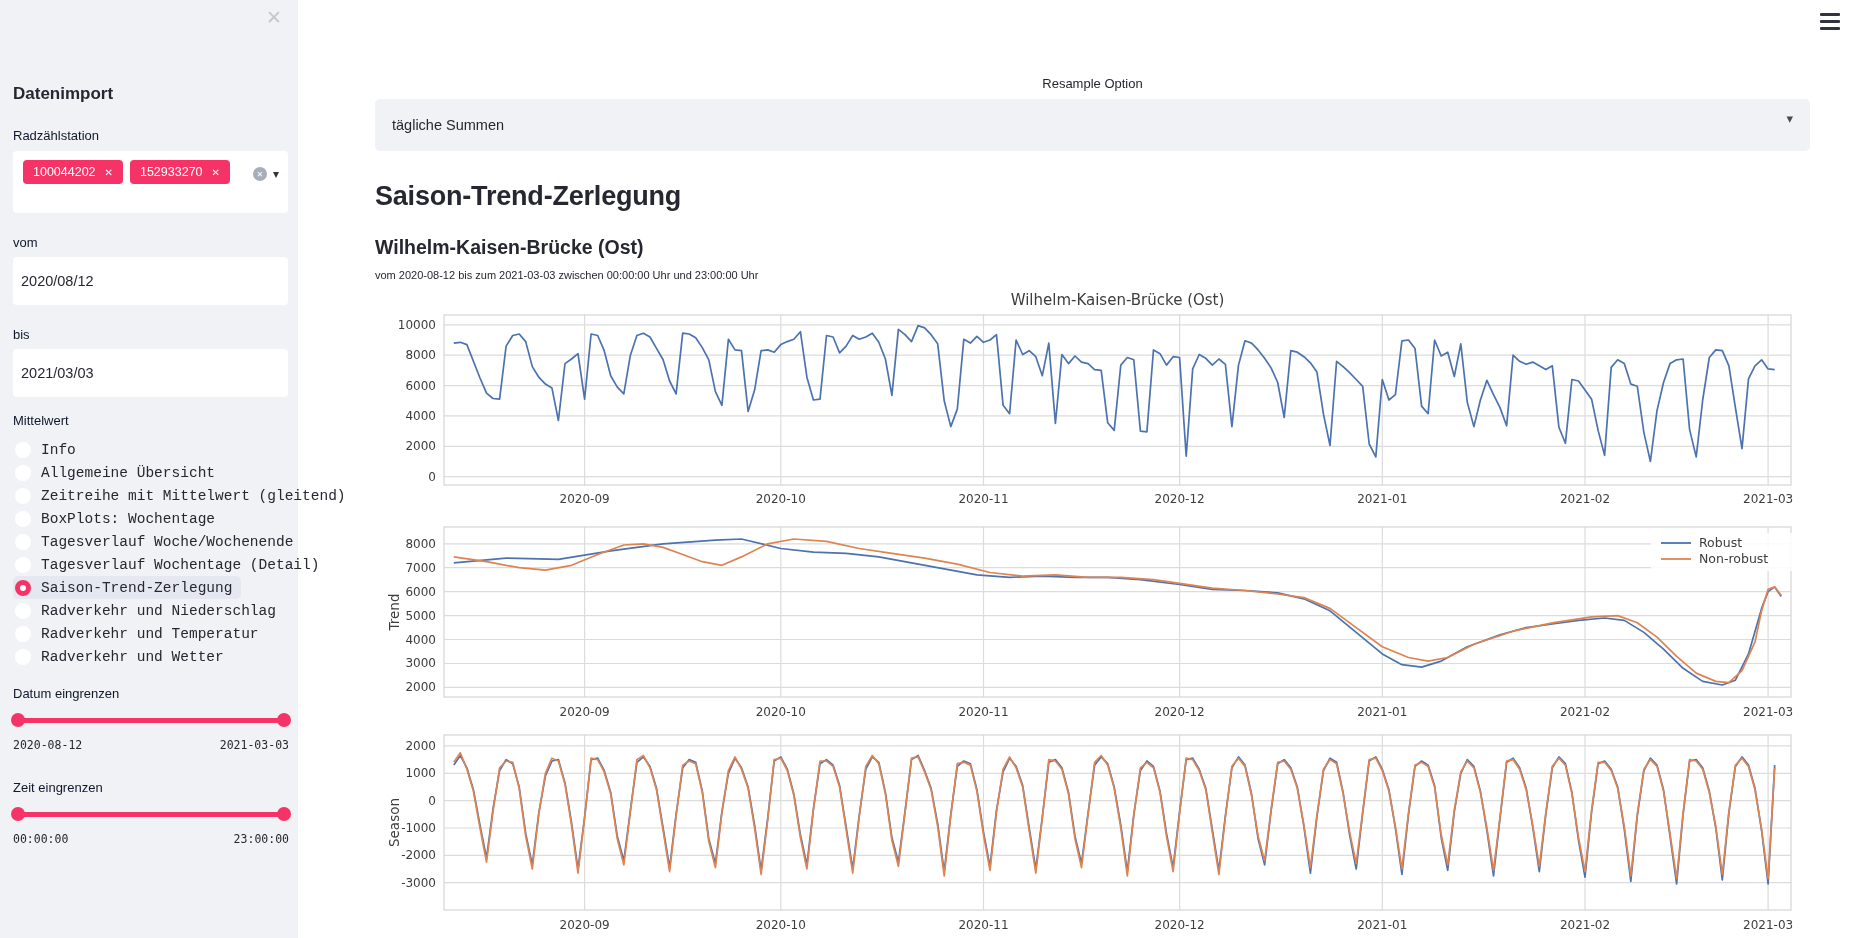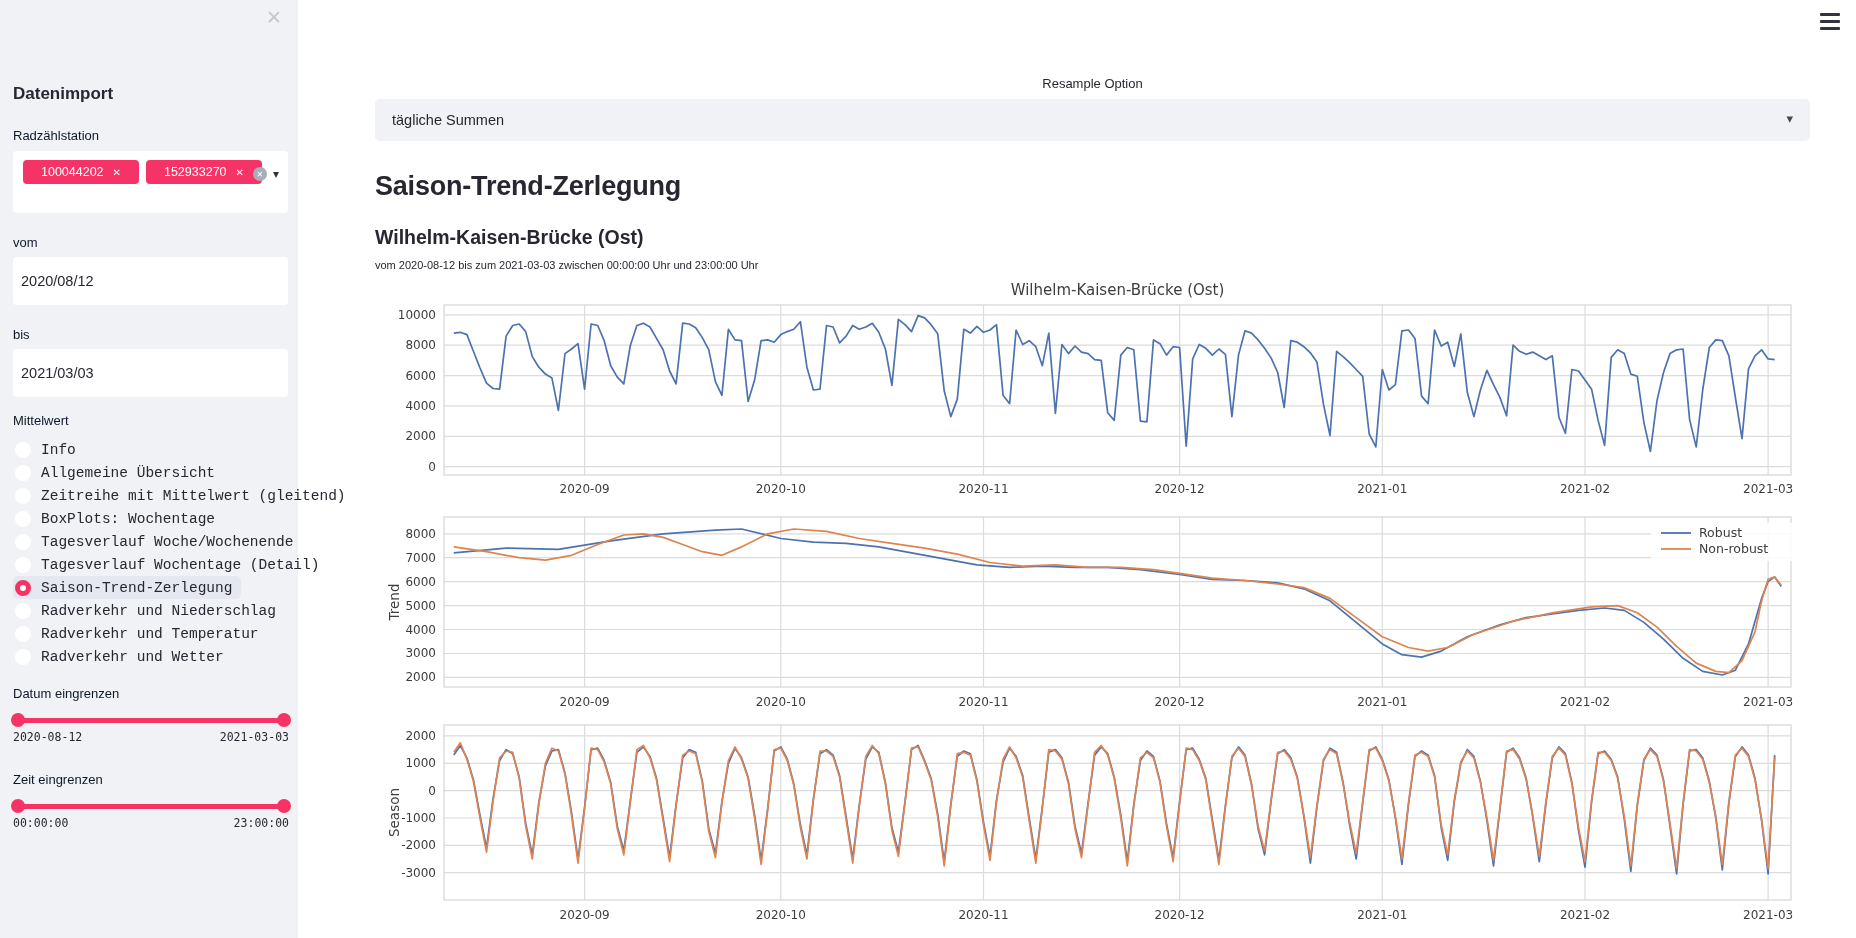--- a/index.html
+++ b/index.html
@@ -19,21 +19,21 @@
   }
   .sb-title { margin-top:84px; font-size:17px; font-weight:600; color:#262730; }
   .sb-label { margin-top:24px; font-size:13px; color:#0f172a; }
   .sb-label.tight { margin-top:22px; }
   .multiselect {
     position:relative; margin-top:8px; background:#ffffff; border-radius:4px;
     height:62px; padding:9px 56px 9px 10px; display:flex; align-items:flex-start; gap:7px;
   }
   .tag {
     display:inline-flex; align-items:center; background:#f63366; color:#fff;
-    border-radius:4px; height:24px; padding:0 18px; font-size:12.5px; white-space:nowrap;
+    border-radius:4px; height:24px; padding:0 10px; font-size:12.5px; white-space:nowrap;
   }
   .tag .tag-x { margin-left:9px; font-size:10px; cursor:pointer; }
   .ms-controls { position:absolute; right:9px; top:16px; display:flex; align-items:center; gap:6px; }
   .ms-clear {
     width:14px; height:14px; border-radius:50%; background:#a8aeb9; color:#ffffff;
     font-size:8px; display:flex; align-items:center; justify-content:center; cursor:pointer;
   }
   .ms-caret { font-size:12px; color:#31333f; cursor:pointer; }
   .sb-input {
     margin-top:7px; background:#ffffff; border-radius:4px; height:48px;
@@ -55,31 +55,31 @@
   .slider { position:relative; margin-top:12px; height:14px; width:276px; }
   .slider .track {
     position:absolute; left:0; right:0; top:5px; height:4.5px; background:#f63366; border-radius:3px;
   }
   .slider .thumb {
     position:absolute; top:0; width:14px; height:14px; border-radius:50%;
     background:#f63366; cursor:grab;
   }
   .slider .thumb.left { left:-2px; } .slider .thumb.right { right:-2px; }
   .slider-vals {
-    display:flex; justify-content:space-between; margin-top:3px; width:276px;
+    display:flex; justify-content:space-between; margin-top:11px; width:276px;
     font-family:"DejaVu Sans Mono", monospace; font-size:11.5px; color:#262730;
   }
   .mt28 { margin-top:28px; } .mt18 { margin-top:18px; } .mt16 { margin-top:16px; }
   
   .main { position:absolute; left:298px; top:0; width:1558px; height:938px; padding:0 46px 0 77px; }
   .hamburger { position:absolute; top:13px; right:16px; width:20px; cursor:pointer; }
   .hamburger span { display:block; width:20px; height:2.6px; background:#31333f; border-radius:1px; margin-bottom:4.4px; }
   .res-label { margin-top:76px; font-size:13px; color:#262730;text-align:center; }
   .selectbox {
-    position:relative; margin-top:8px; height:42px; background:#f0f2f6; border-radius:5px;
+    position:relative; margin-top:8px; height:52px; background:#f0f2f6; border-radius:5px;
     display:flex; align-items:center; padding-left:17px; font-size:14.5px; color:#262730; cursor:pointer;
   }
   .selectbox .caret { position:absolute; right:17px; top:12px; font-size:13px; color:#4a4a55; }
   h1.page-title { margin-top:30px; font-size:27px; font-weight:600; color:#262730; letter-spacing:-0.2px; }
   h3.station { margin-top:24px; font-size:19.5px; font-weight:600; color:#262730; }
   p.subtitle { margin-top:10px; font-size:11px; color:#262730; }
   .figure { margin-top:8px; }
   .figure svg { display:block; font-family:"DejaVu Sans", sans-serif; }
   svg text { fill:#3d3d3d; }
 </style>

